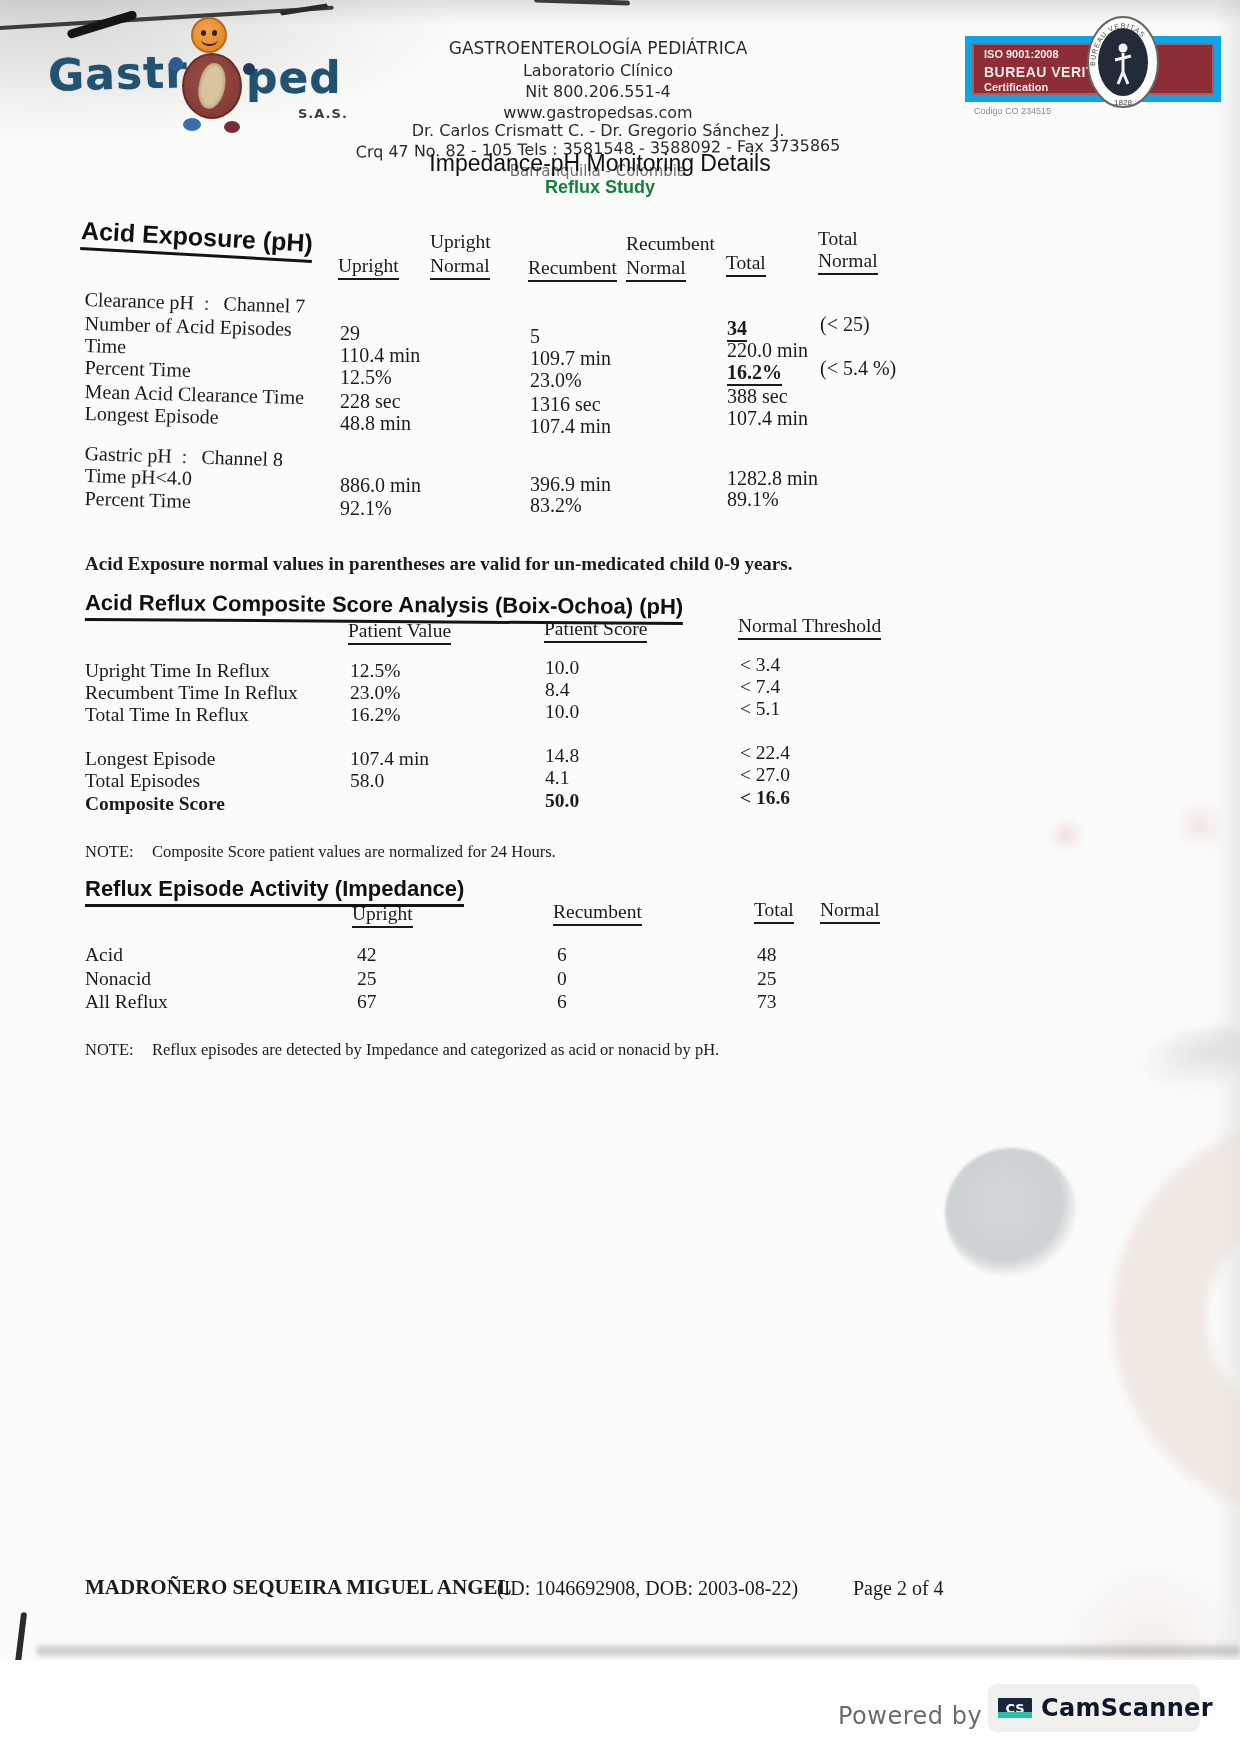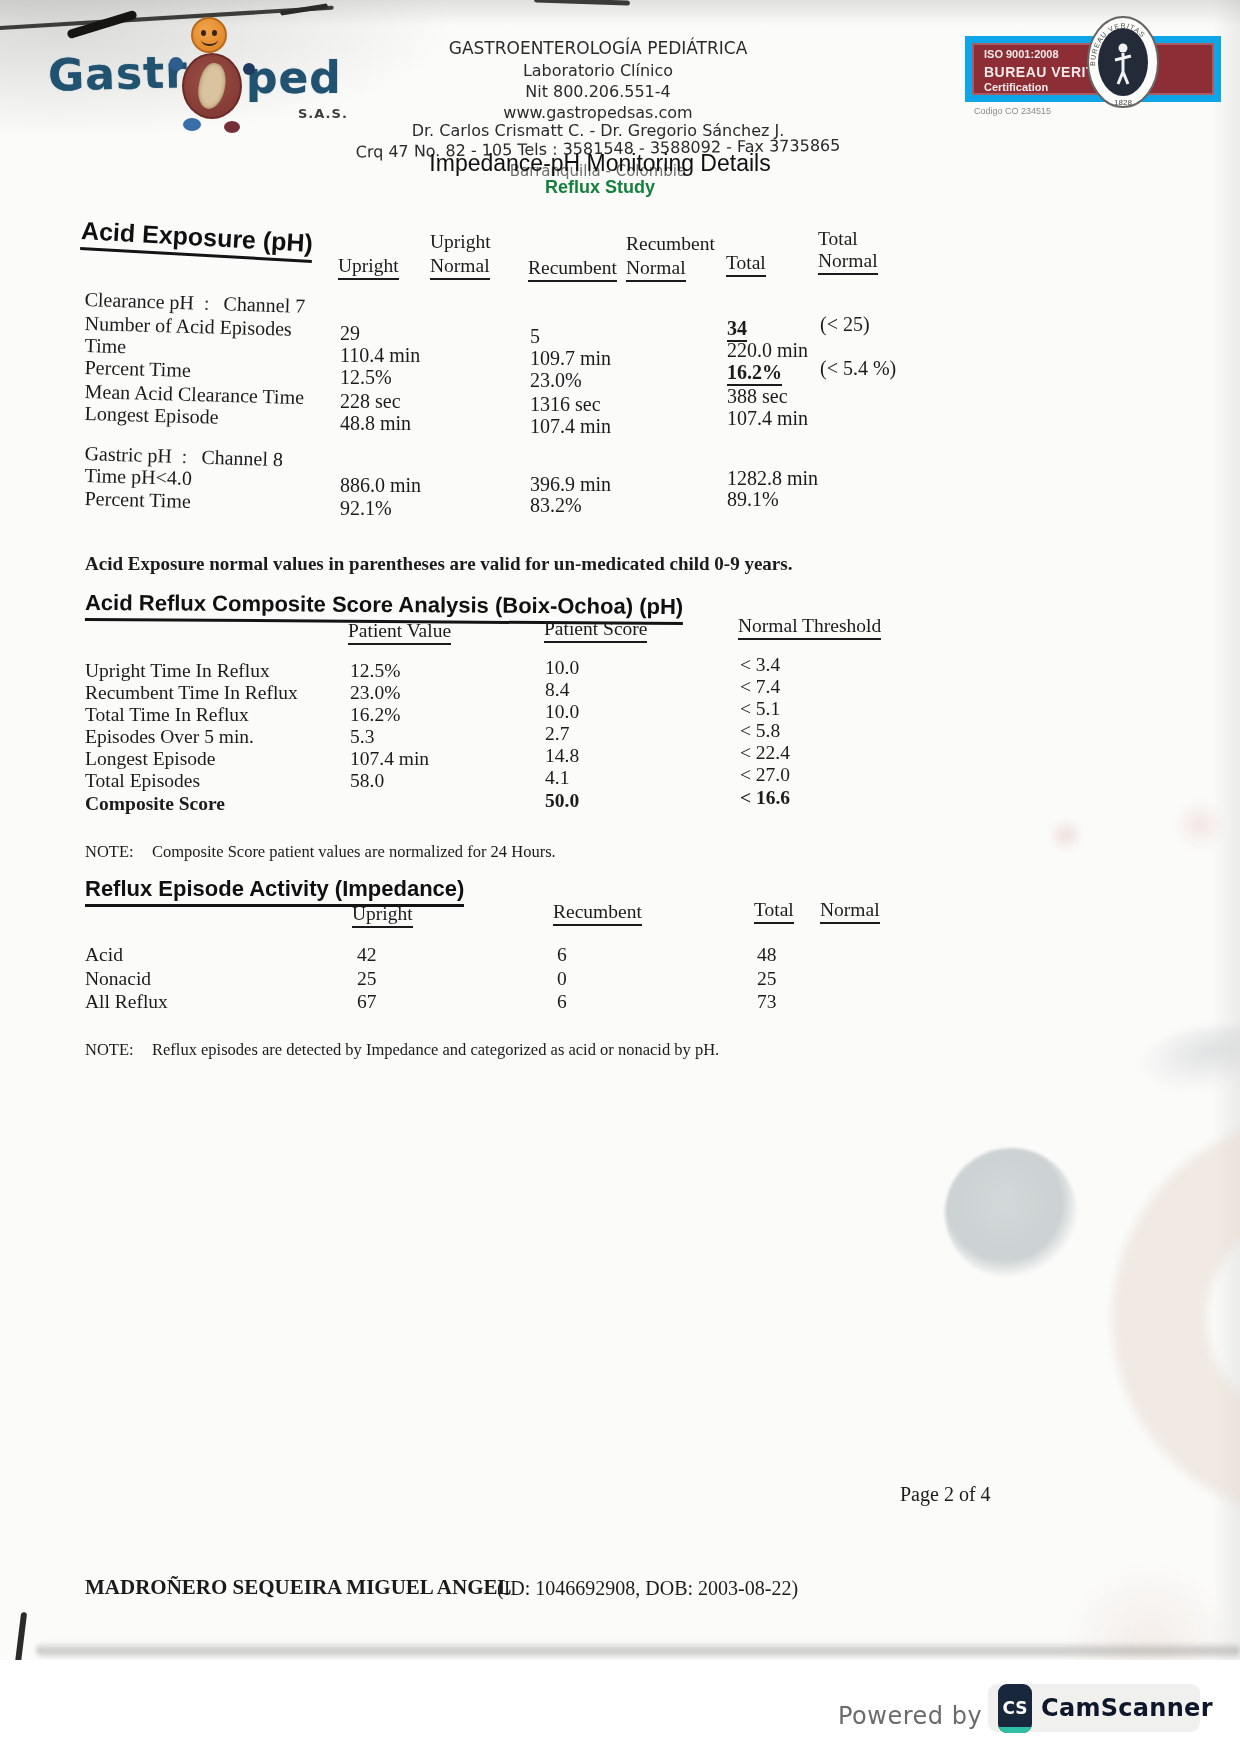--- a/index.html
+++ b/index.html
@@ -99,28 +99,28 @@
   .cp-bold span{font-weight:bold;}
   .note{position:absolute;font-size:16.5px;white-space:nowrap;}
   .note .nlab{position:absolute;left:85px;}
   .note .ntxt{position:absolute;left:152px;}
   .ra-row{position:absolute;left:0;width:1000px;height:24px;font-size:19.5px;}
   .ra-label{position:absolute;left:85px;white-space:nowrap;}
   .ra-up{position:absolute;left:357px;} .ra-rec{position:absolute;left:557px;} .ra-tot{position:absolute;left:757px;}
   
   .f-name{position:absolute;left:85px;top:1575px;font-size:21px;font-weight:bold;white-space:nowrap;}
   .f-meta{position:absolute;left:497px;top:1577px;font-size:20px;white-space:nowrap;}
-  .f-page{position:absolute;left:853px;top:1483px;font-size:20px;white-space:nowrap;margin-left:47px;}
+  .f-page{position:absolute;left:853px;top:1577px;font-size:20px;white-space:nowrap;}
   
   .powered{position:absolute;left:838px;top:1702px;font-family:"DejaVu Sans",sans-serif;font-size:24px;color:#6b6b6b;letter-spacing:.5px;}
   .cs-badge{position:absolute;left:988px;top:1684px;width:212px;height:48px;background:#f0f0ef;border-radius:9px;
     display:flex;align-items:center;gap:9px;box-sizing:border-box;padding:0 10px;}
-  .cs-icon{position:relative;width:34px;height:49px;background:#19273d;border-radius:9px;flex:0 0 auto;
+  .cs-icon{position:relative;width:34px;height:20px;background:#19273d;border-radius:1px;flex:0 0 auto;
     display:flex;align-items:center;justify-content:center;font-family:"DejaVu Sans",sans-serif;
-    font-weight:bold;font-size:17px;color:#ffffff;overflow:hidden;}
+    font-weight:bold;font-size:13px;color:#ffffff;overflow:hidden;}
   .cs-strip{position:absolute;left:0;right:0;bottom:0;height:6px;background:#2ebfa5;}
   .cs-name{font-family:"DejaVu Sans",sans-serif;font-weight:bold;font-size:24px;color:#0f172a;letter-spacing:.3px;}
 </style>
 </head>
 <body>
 
 <div class="page">
 
   <div class="abs top-band"></div>
   <div class="abs corner-shade"></div>
@@ -271,26 +271,20 @@
     <span class="cp-val">23.0%</span>
     <span class="cp-score">8.4</span>
     <span class="cp-thr">&lt; 7.4</span>
   </div>
   <div class="cp-row" style="top:704px;">
     <span class="cp-label">Total Time In Reflux</span>
     <span class="cp-val">16.2%</span>
     <span class="cp-score">10.0</span>
     <span class="cp-thr">&lt; 5.1</span>
   </div>
-  <div class="cp-row" style="top:726px;">
-    <span class="cp-label">Episodes Over 5 min.</span>
-    <span class="cp-val">5.3</span>
-    <span class="cp-score">2.7</span>
-    <span class="cp-thr">&lt; 5.8</span>
-  </div>
   <div class="cp-row" style="top:748px;">
     <span class="cp-label">Longest Episode</span>
     <span class="cp-val">107.4 min</span>
     <span class="cp-score">14.8</span>
     <span class="cp-thr">&lt; 22.4</span>
   </div>
   <div class="cp-row" style="top:770px;">
     <span class="cp-label">Total Episodes</span>
     <span class="cp-val">58.0</span>
     <span class="cp-score">4.1</span>

